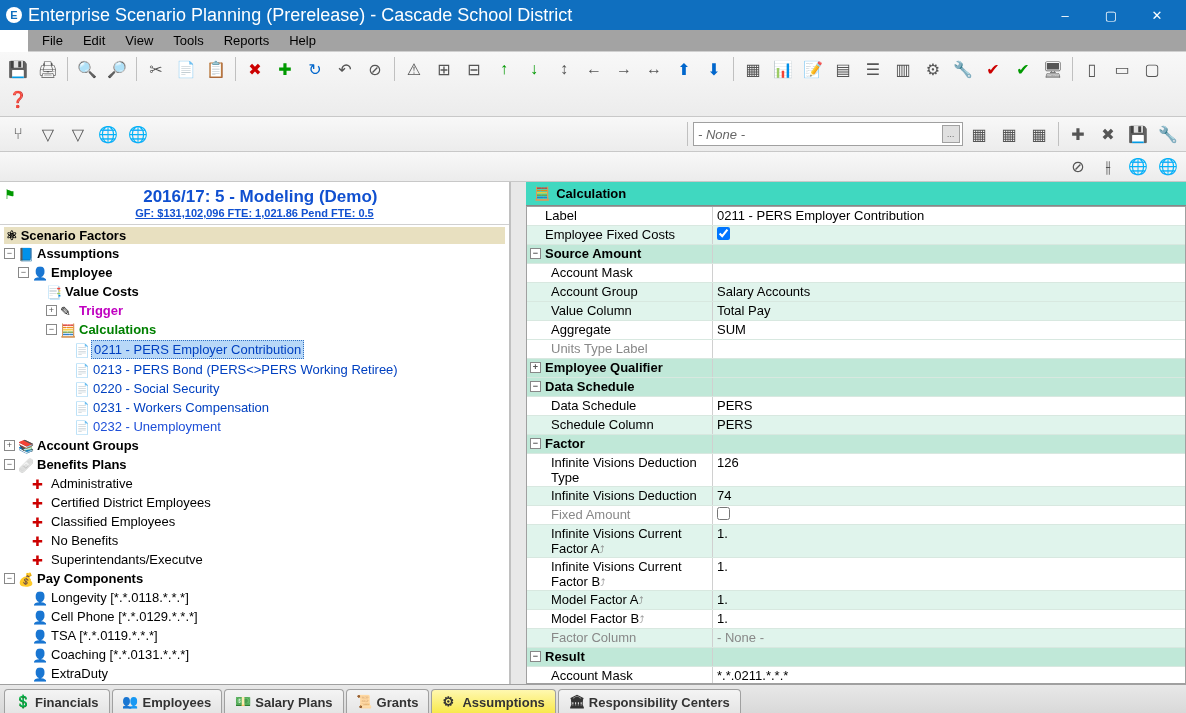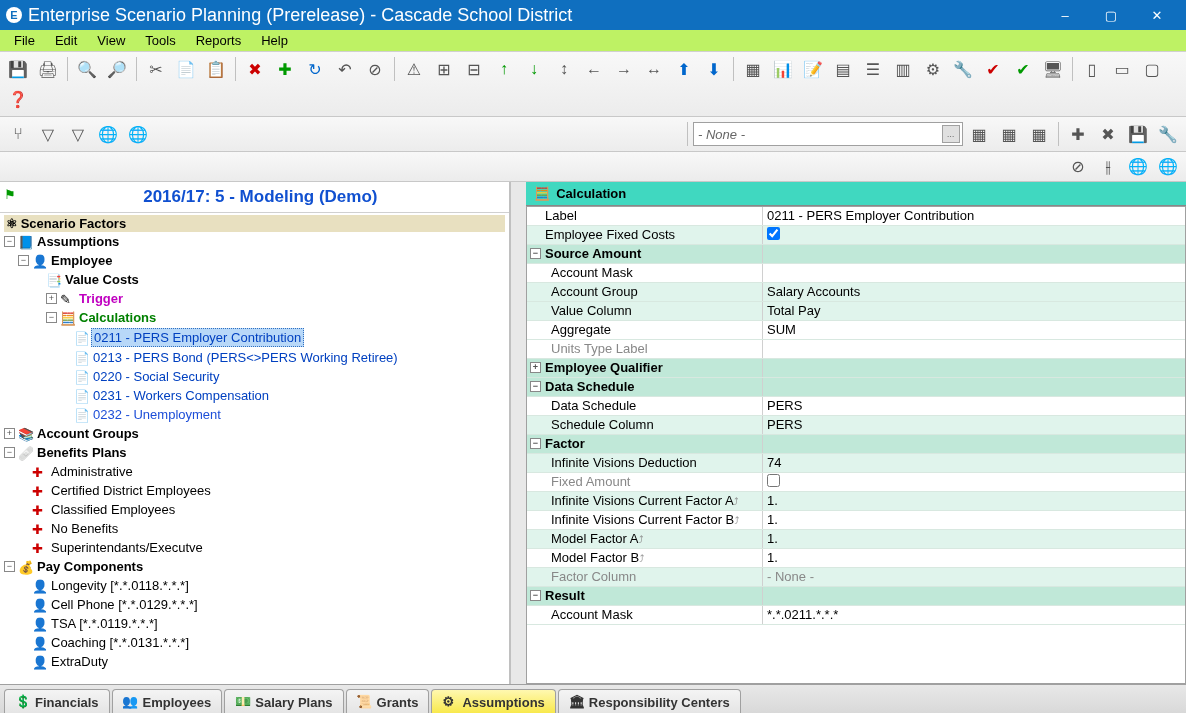--- a/index.html
+++ b/index.html
@@ -2,21 +2,21 @@
 <html><head>
 <meta charset="utf-8">
 <style>
 * { box-sizing: border-box; margin: 0; padding: 0; font-family: "Segoe UI", Tahoma, sans-serif; font-size: 13px; }
 body { background: #fff; width: 1186px; height: 713px; overflow: hidden; position: relative; }
 .titlebar { background: #0f6fbf; color: #fff; height: 30px; display: flex; align-items: center; padding: 0 6px; }
 .titlebar .app-icon { width: 16px; height: 16px; background: #fff; border-radius: 50%; color:#0f6fbf; font-weight:bold; font-size:11px; display:flex; align-items:center; justify-content:center; margin-right:6px;}
 .titlebar .title { flex: 1; font-size: 18px; }
 .winbtns { display:flex; gap:0; }
 .winbtn { width: 46px; height: 30px; display:flex; align-items:center; justify-content:center; color:#fff; }
-.menubar { height: 22px; background: #bef264; border-bottom: 1px solid #d0d0d0; display:flex; align-items:center; padding: 0 4px; }
+.menubar { height: 22px; background: #a3a3a3; border-bottom: 1px solid #d0d0d0; display:flex; align-items:center; padding: 0 4px; margin-left: 28px; }
 .menubar .menu { padding: 2px 10px; }
 .toolbar { background: linear-gradient(#f8f8f8,#ececec); border-bottom: 1px solid #c8c8c8; padding: 3px 4px; display:flex; flex-wrap:wrap; gap:2px; align-items:center; }
 .tb-btn { width: 28px; height: 28px; border: 1px solid transparent; border-radius: 3px; display:flex; align-items:center; justify-content:center; font-size: 16px; color:#555; }
 .tb-sep { width: 1px; height: 24px; background: #c0c0c0; margin: 0 3px; }
 .toolbar2 { background: linear-gradient(#f8f8f8,#ececec); border-bottom: 1px solid #c8c8c8; padding: 3px 4px; display:flex; align-items:center; gap:2px; }
 .toolbar2 .flex { flex:1; }
 .combo { height: 24px; border:1px solid #a0a0a0; background:#fff; display:flex; align-items:center; padding:0 4px; font-style:italic; color:#666; width:270px; position:relative;}
 .combo .dd { position:absolute; right:2px; top:2px; width:18px; height:18px; background:#e0e0e0; border:1px solid #a0a0a0; display:flex; align-items:center; justify-content:center; font-size:9px;}
 .toolbar3 { background: linear-gradient(#f8f8f8,#ececec); border-bottom: 1px solid #c8c8c8; height: 30px; display:flex; align-items:center; justify-content:flex-end; padding: 0 4px; gap:2px;}
 .main { display:flex; height: 502px; }
@@ -33,21 +33,21 @@
 .lbl.selected { background:#b8d8f8; border:1px dotted #3070c0; }
 .section-hdr { background:#e8e0c0; font-weight:bold; padding:1px 2px; display:flex; align-items:center; gap:3px; }
 .section-hdr.sub { background:transparent; font-weight:bold;}
 .right-pane { flex:1; display:flex; flex-direction:column; overflow:hidden; }
 .scroll-stub { width:16px; background:#e8e8e8; border-left:1px solid #c0c0c0; }
 .prop-header { background:#40d8c0; color:#000; font-weight:bold; font-size:16px; padding:4px 8px; display:flex; align-items:center; gap:6px; border-bottom:1px solid #888;}
 .prop-grid { flex:1; overflow:auto; border:1px solid #a0a0a0; background:#fff;}
 .prop-row { display:flex; border-bottom:1px solid #d8e8e0; min-height:19px;}
 .prop-row.cat { background:#c0e8d8; font-weight:bold; }
 .prop-row.alt { background:#e0f4ec; }
-.prop-label { width:236px; padding:1px 0 1px 18px; border-right:1px solid #d0d0d0; position:relative;}
+.prop-label { width:186px; padding:1px 0 1px 18px; border-right:1px solid #d0d0d0; position:relative;}
 .prop-label .exp { position:absolute; left:3px; top:3px; width:11px; height:11px; border:1px solid #888; font-size:9px; line-height:9px; text-align:center; color:#555; background:#fff;}
 .prop-value { flex:1; padding:1px 4px; }
 .prop-label.dim, .prop-value.dim { color:#888; }
 .bottom-tabs { background:linear-gradient(#e8e8e8,#d8d8d8); border-top:1px solid #a0a0a0; height:30px; display:flex; align-items:flex-end; padding:0 4px;}
 .btab { background:linear-gradient(#f4f4f4,#e4e4e4); border:1px solid #a0a0a0; border-bottom:none; border-radius:4px 4px 0 0; padding:4px 10px; margin-right:2px; font-weight:bold; color:#333; display:flex; align-items:center; gap:4px; font-size:14px;}
 .btab.active { background:linear-gradient(#fff8b0,#f8e848); }
 .btab .tico { width:16px; height:16px; }
 .chk { width:13px; height:13px; }
 .factor-icon { width:12px; height:12px; display:inline-block; font-size:10px; color:#888;}
 </style>
@@ -147,20 +147,21 @@
   <div class="tb-btn">⫲</div>
   <div class="tb-btn">🌐</div>
   <div class="tb-btn">🌐</div>
 </div>
 
 <div class="main">
  <div class="left-pane">
   <div class="left-header">
     <span style="color:#090; float:left;">⚑</span>
     <div class="h1">2016/17: 5 - Modeling  (Demo)</div>
+    <div class="h2">GF: $131,102,096   FTE: 1,021.86   Pend FTE: 0.5</div>
   </div>
   <div class="tree">
     <div class="section-hdr">
           <span class="ico">⚛</span>
           <span>Scenario Factors</span>
         </div>
 
     <div class="tree-node">
           <span class="exp">−</span>
           <span class="ico">📘</span>
@@ -318,20 +319,24 @@
           <div class="prop-value">PERS</div>
         </div>
      <div class="prop-row alt">
           <div class="prop-label" style="padding-left:24px">Schedule Column</div>
           <div class="prop-value">PERS</div>
         </div>
      <div class="prop-row cat">
           <div class="prop-label"><span class="exp">−</span><span>Factor</span></div>
           <div class="prop-value"></div>
         </div>
+     <div class="prop-row">
+          <div class="prop-label" style="padding-left:24px">Infinite Visions Deduction Type</div>
+          <div class="prop-value">126</div>
+        </div>
      <div class="prop-row alt">
           <div class="prop-label" style="padding-left:24px">Infinite Visions Deduction</div>
           <div class="prop-value">74</div>
         </div>
      <div class="prop-row">
           <div class="prop-label dim" style="padding-left:24px">Fixed Amount</div>
           <div class="prop-value"><input type="checkbox" class="chk" style=""></div>
         </div>
      <div class="prop-row alt">
           <div class="prop-label" style="padding-left:24px"><span>Infinite Visions Current Factor A</span><span class="factor-icon">⤴</span></div>

